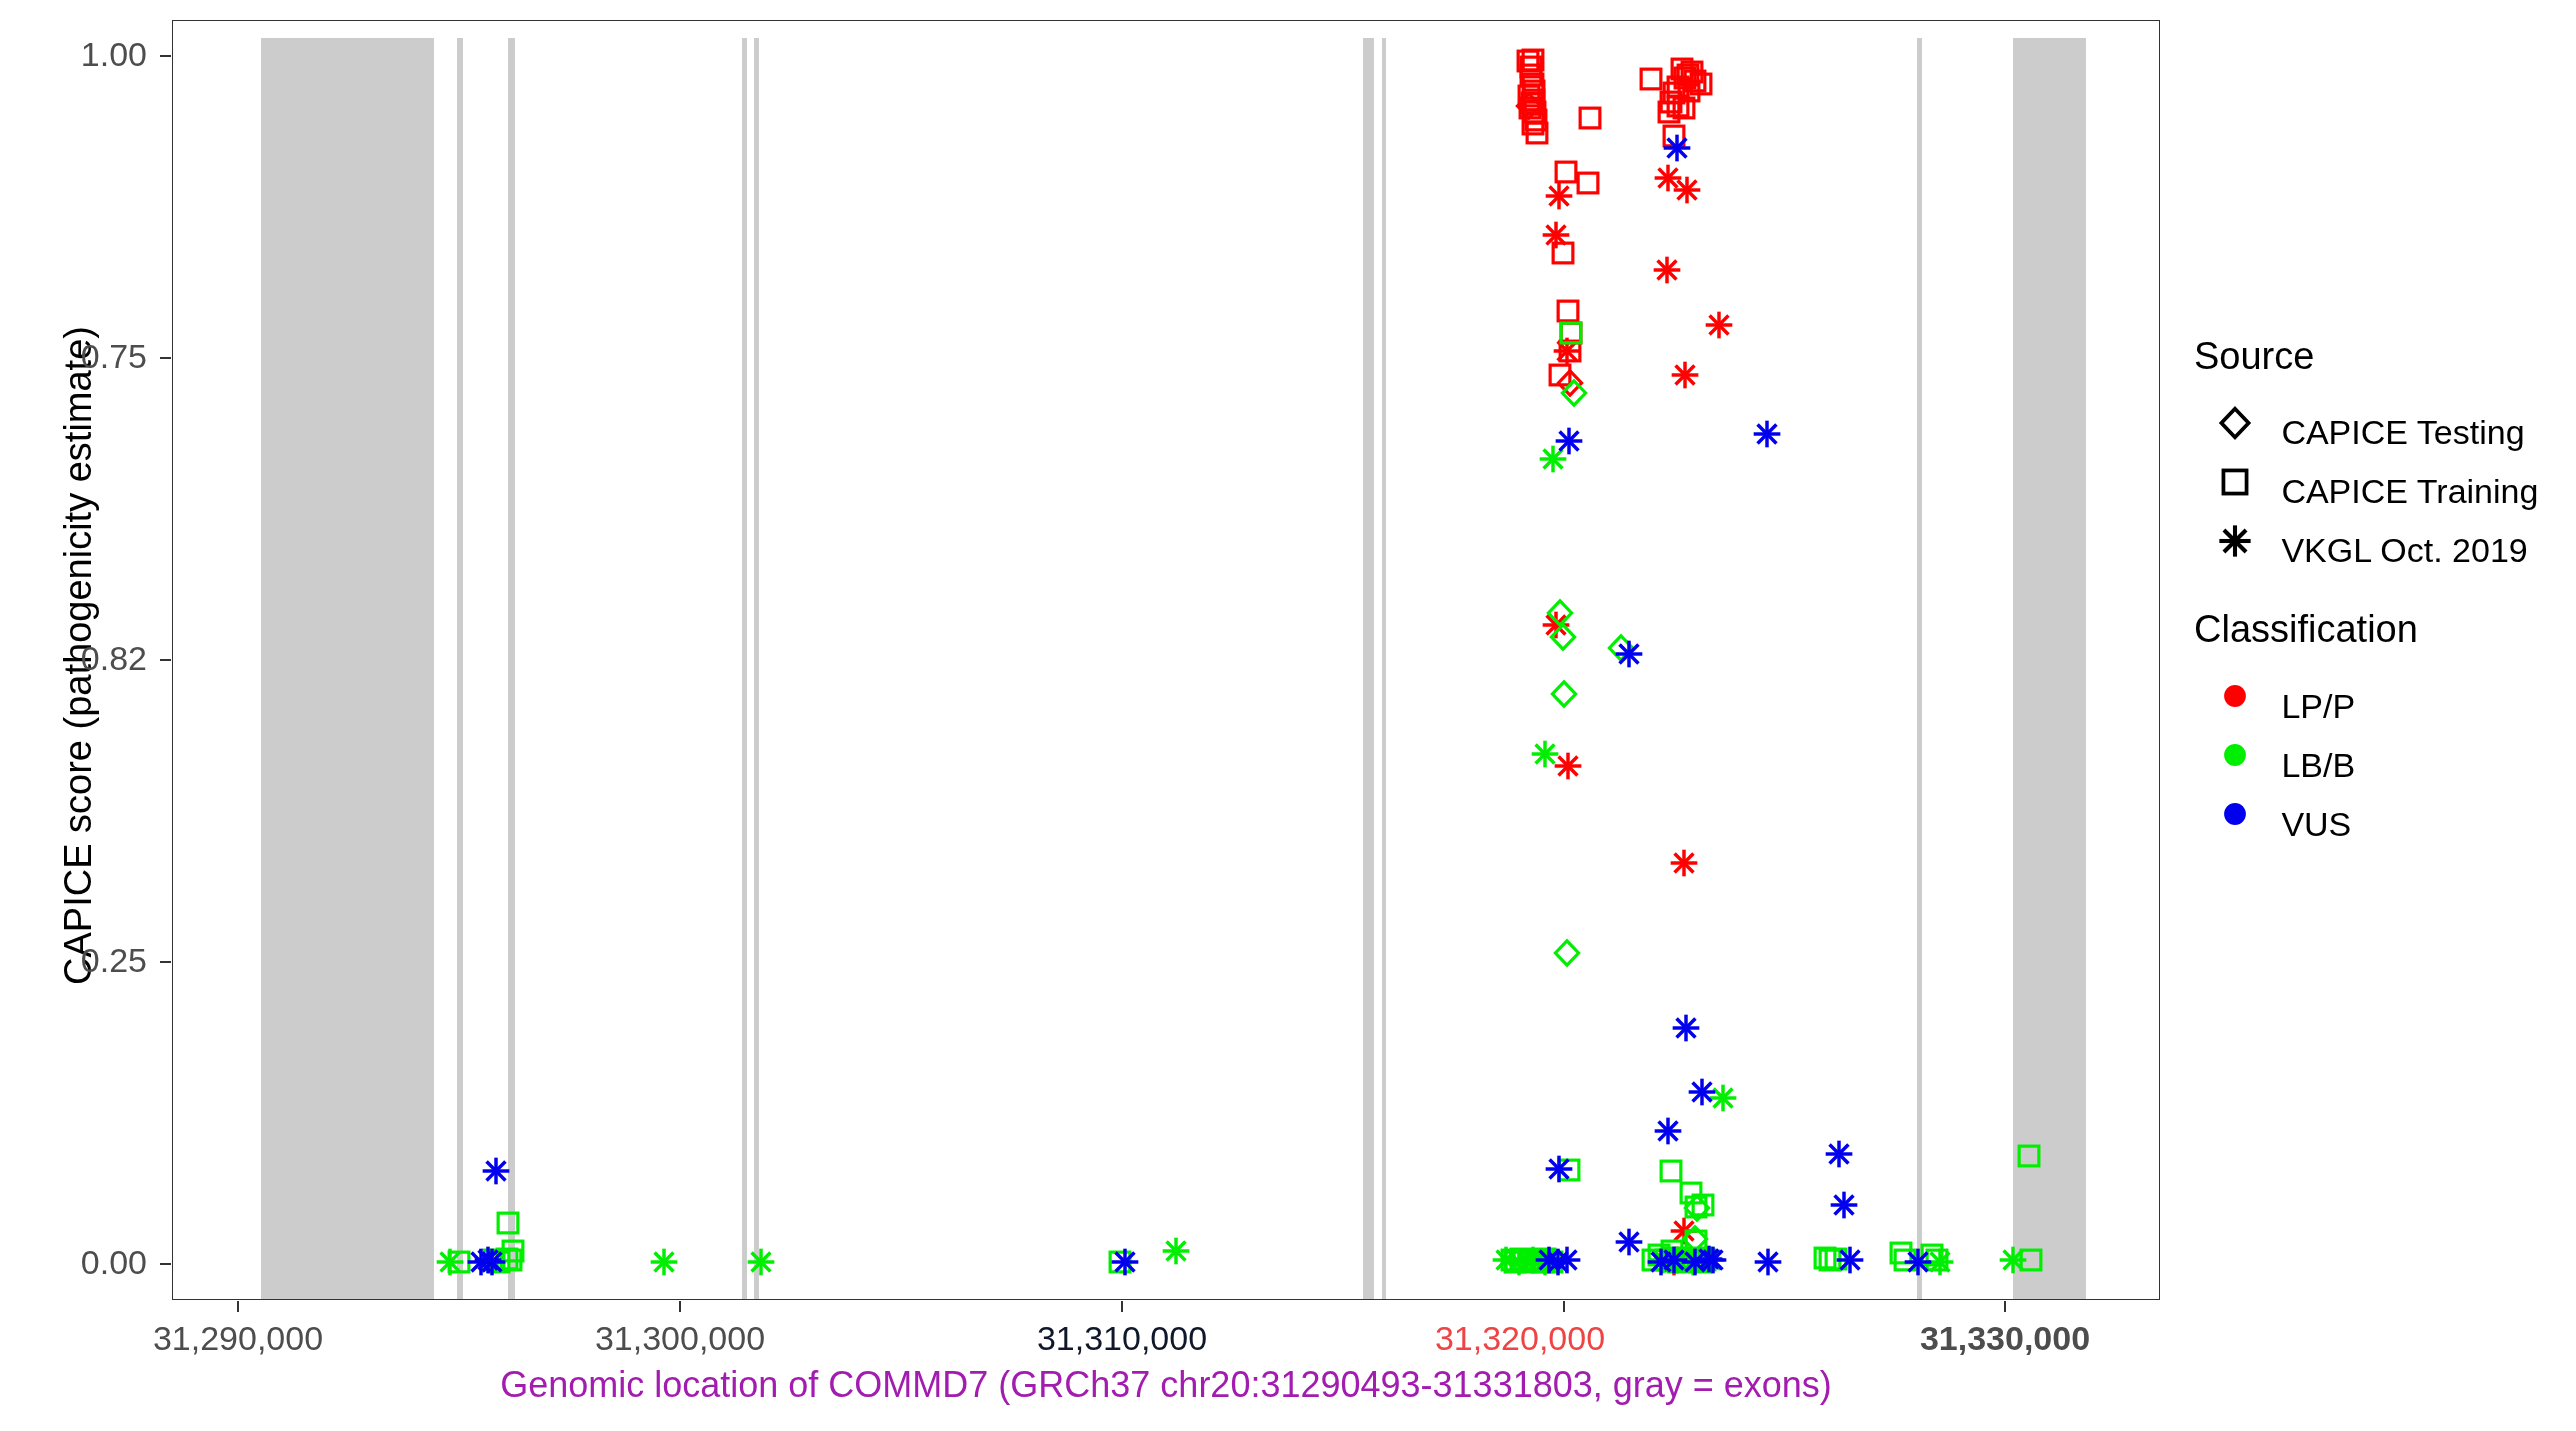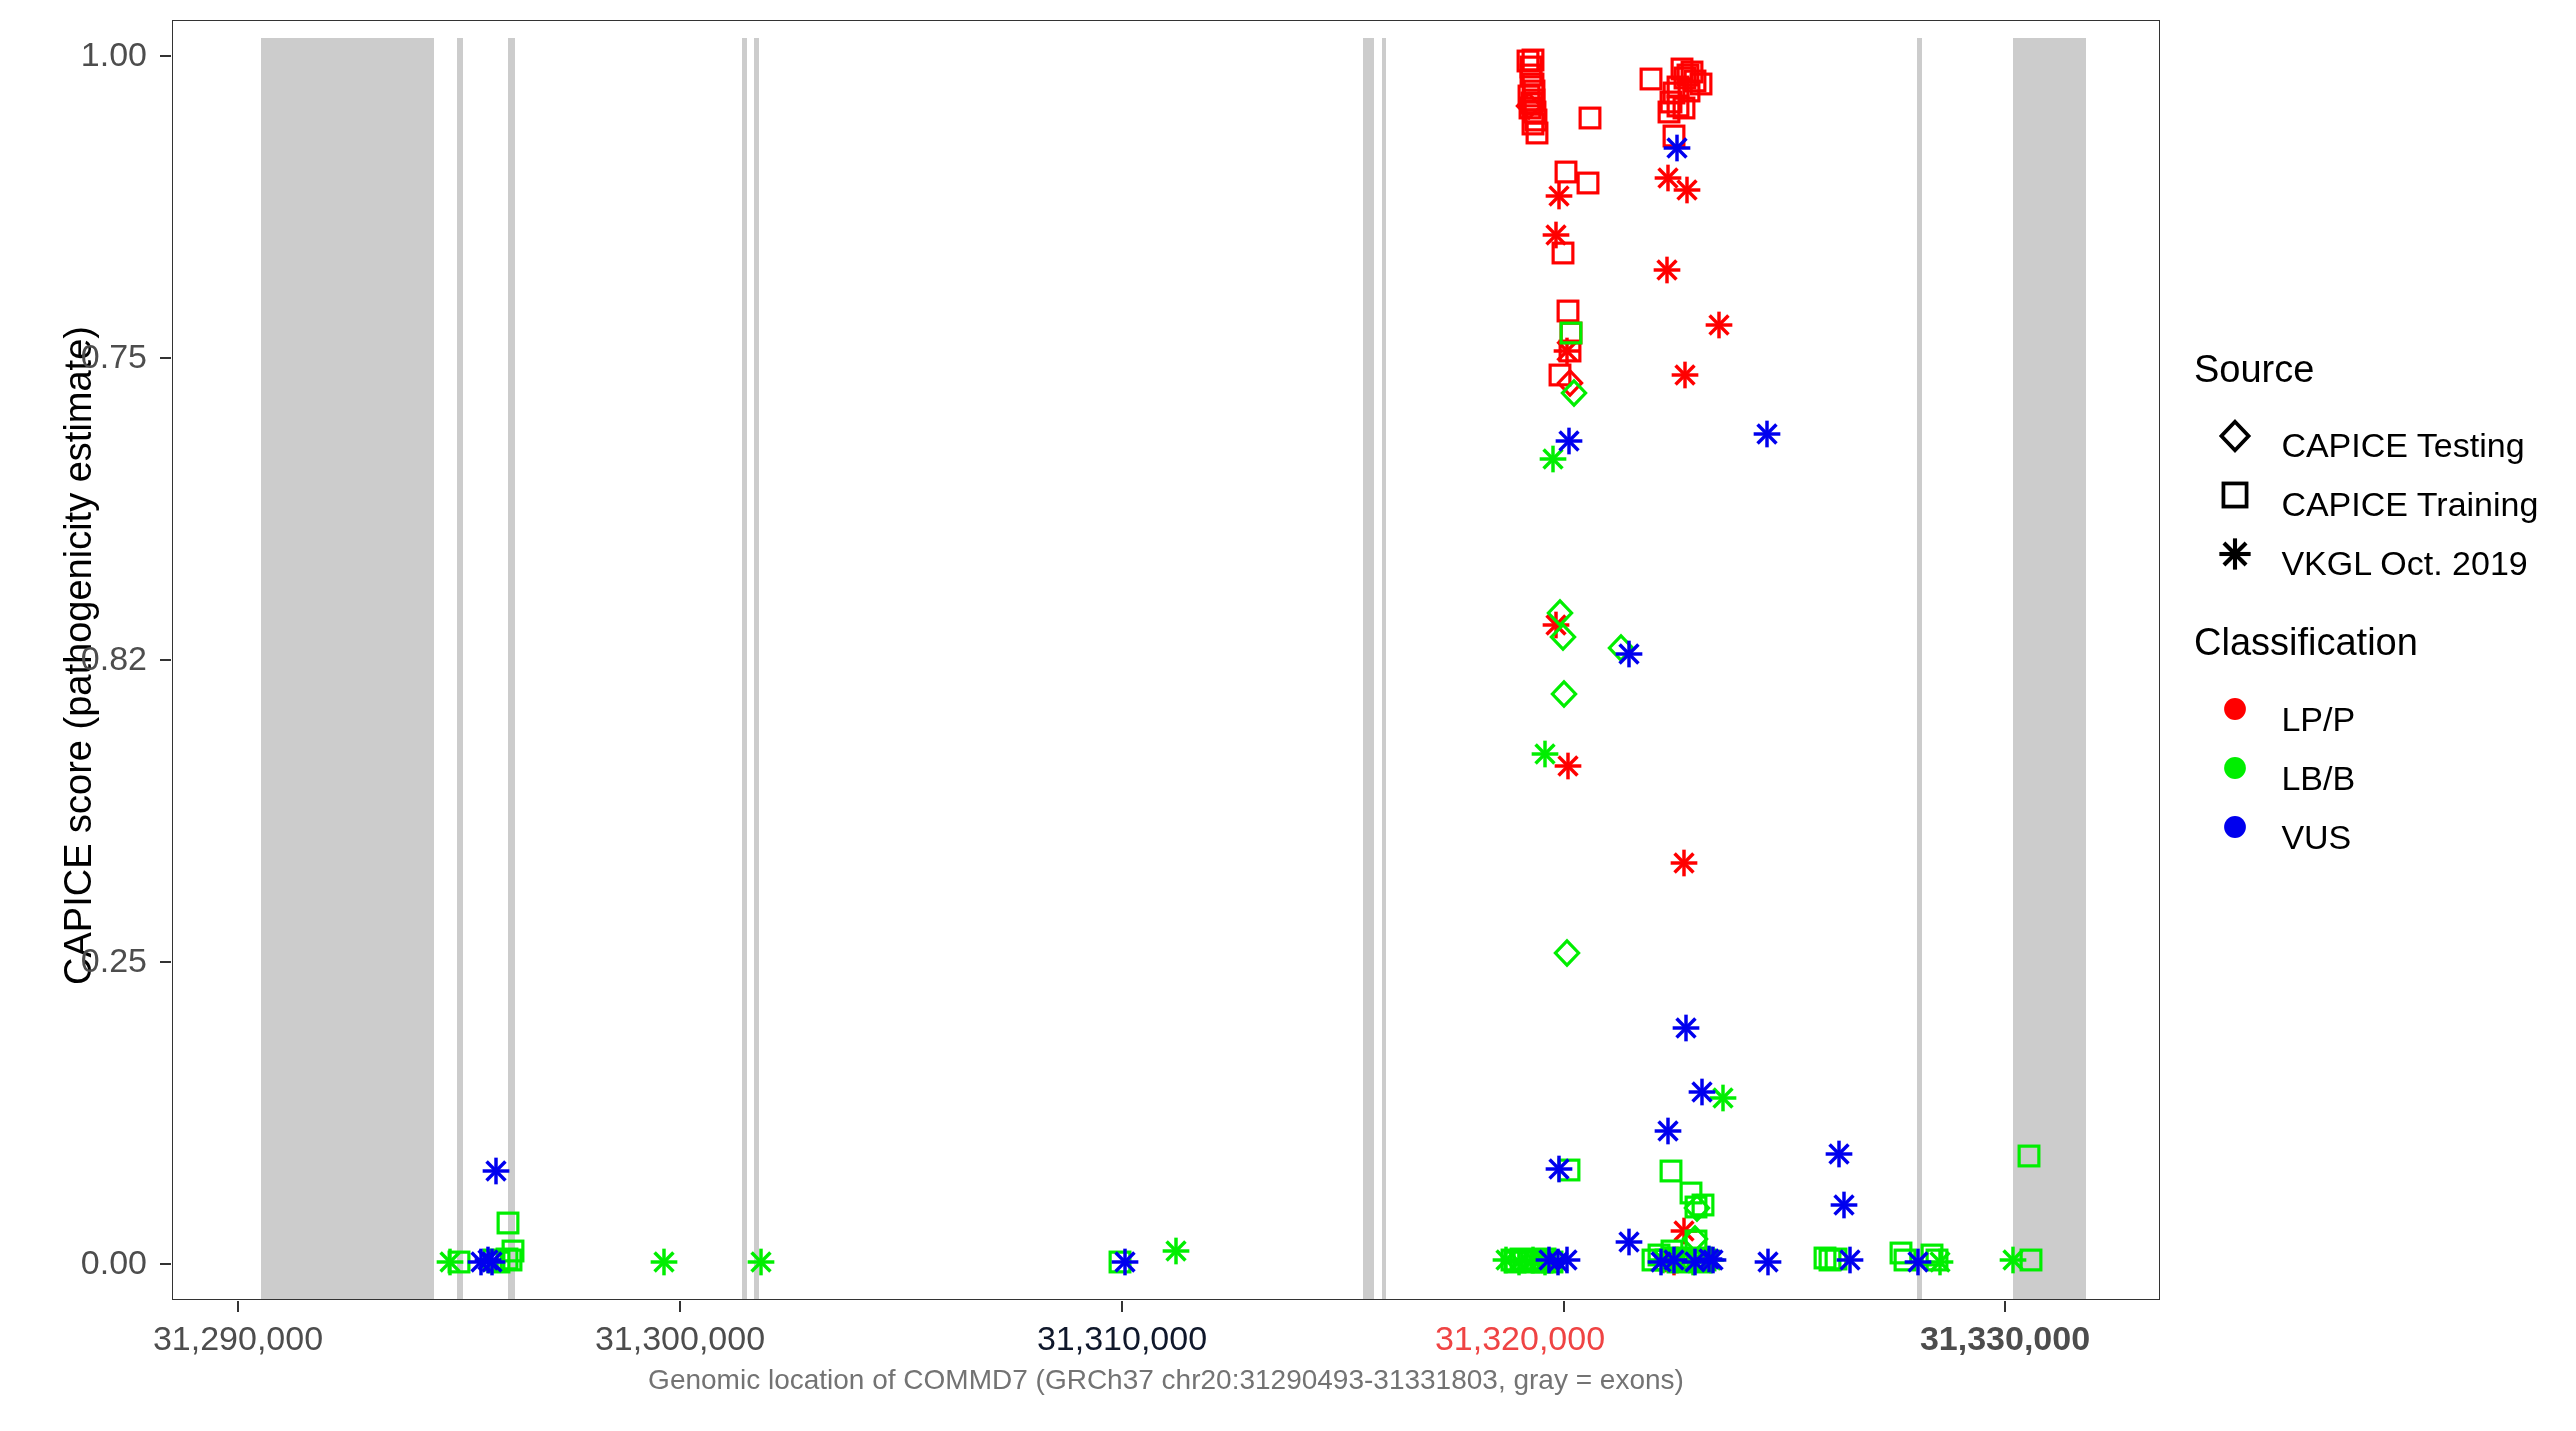--- a/index.html
+++ b/index.html
@@ -76,22 +76,22 @@
     height: 11.4px;
     background: #333333;
   }
 
   #x-axis-title {
     position: absolute;
     left: 172px;
     top: 1364px;
     width: 1988px;
     text-align: center;
-    font-size: 28px;
-    color: #737373;
+    font-size: 36px;
+    color: #a21caf;
     white-space: nowrap;
   }
 
   
   #panel {
     position: absolute;
     left: 172px;
     top: 20px;
     width: 1988px;
     height: 1280px;
@@ -118,21 +118,21 @@
     position: absolute;
     transform: translate(-50%, -50%);
     pointer-events: none;
   }
   .marker svg { display: block; overflow: visible; }
 
   
   #legend {
     position: absolute;
     left: 2194px;
-    top: 348px;
+    top: 335px;
     width: 372px;
   }
   .legend-block { margin-bottom: 38px; }
   .legend-title {
     font-size: 38px;
     color: #000000;
     margin-bottom: 15.3px;
     white-space: nowrap;
   }
   .legend-row {

